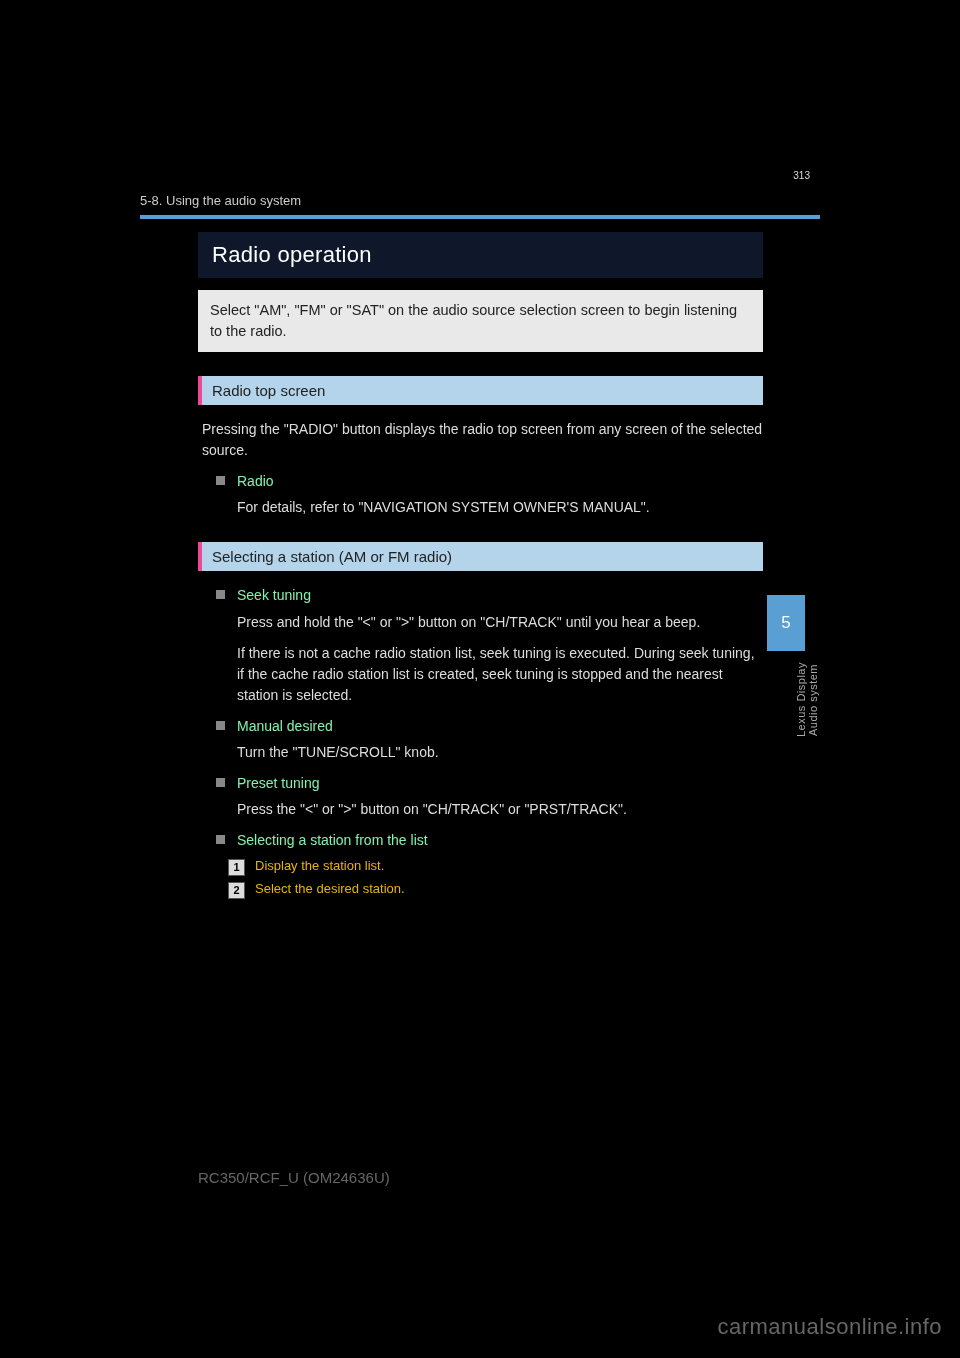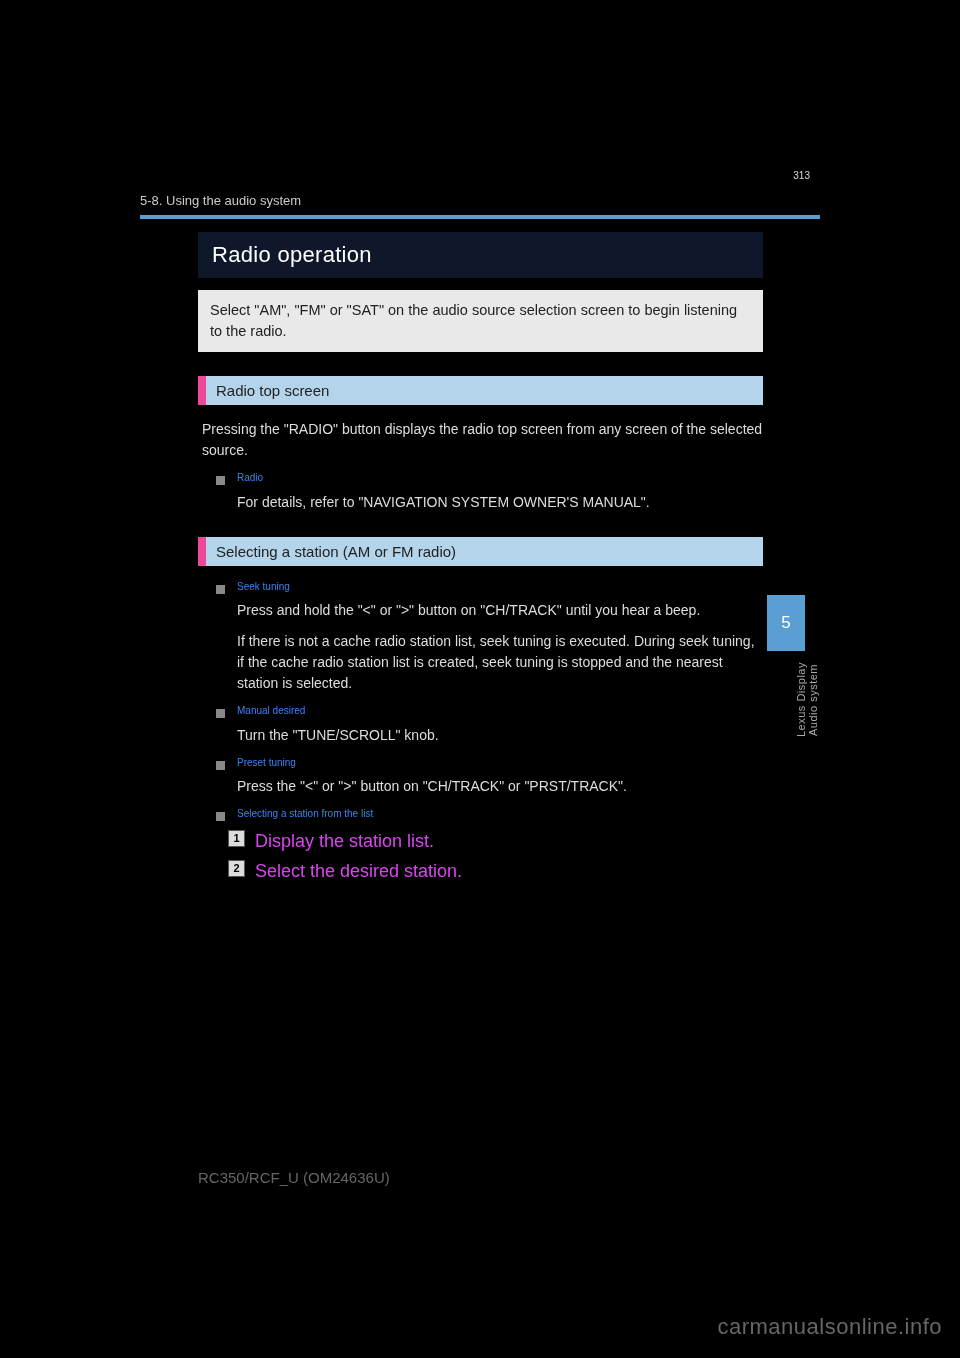--- a/index.html
+++ b/index.html
@@ -61,21 +61,21 @@
     padding: 10px 12px;
     line-height: 1.45;
     margin-bottom: 24px;
   }
   .section-bar {
     background: #b3d4ea;
     color: #222;
     font-size: 15px;
     padding: 6px 10px;
     margin-bottom: 14px;
-    border-left: 8px solid #ec4899;
+    border-left: 4px solid #ec4899;
   }
   .body-text {
     font-size: 14px;
     color: #ddd;
     line-height: 1.5;
     margin-left: 4px;
     margin-bottom: 10px;
   }
   .sub-item {
     display: flex;
@@ -85,22 +85,22 @@
   }
   .square-bullet {
     width: 9px;
     height: 9px;
     background: #888;
     flex-shrink: 0;
     margin-top: 5px;
     margin-right: 12px;
   }
   .sub-text {
-    font-size: 10px;
-    color: #3b82f6;
+    font-size: 14px;
+    color: #86efac;
     line-height: 1.45;
   }
   .sub-para {
     font-size: 14px;
     color: #ddd;
     line-height: 1.5;
     margin-left: 39px;
     margin-bottom: 10px;
   }
   .num-item {
@@ -118,22 +118,22 @@
     font-weight: bold;
     display: flex;
     align-items: center;
     justify-content: center;
     flex-shrink: 0;
     margin-top: 2px;
     margin-right: 10px;
     border: 1px solid #555;
   }
   .num-text {
-    font-size: 18px;
-    color: #d946ef;
+    font-size: 13px;
+    color: #eab308;
     line-height: 1.45;
   }
   .side-tab {
     position: absolute;
     right: 155px;
     top: 595px;
     width: 38px;
     height: 56px;
     background: #5a9fd4;
     color: #fff;

